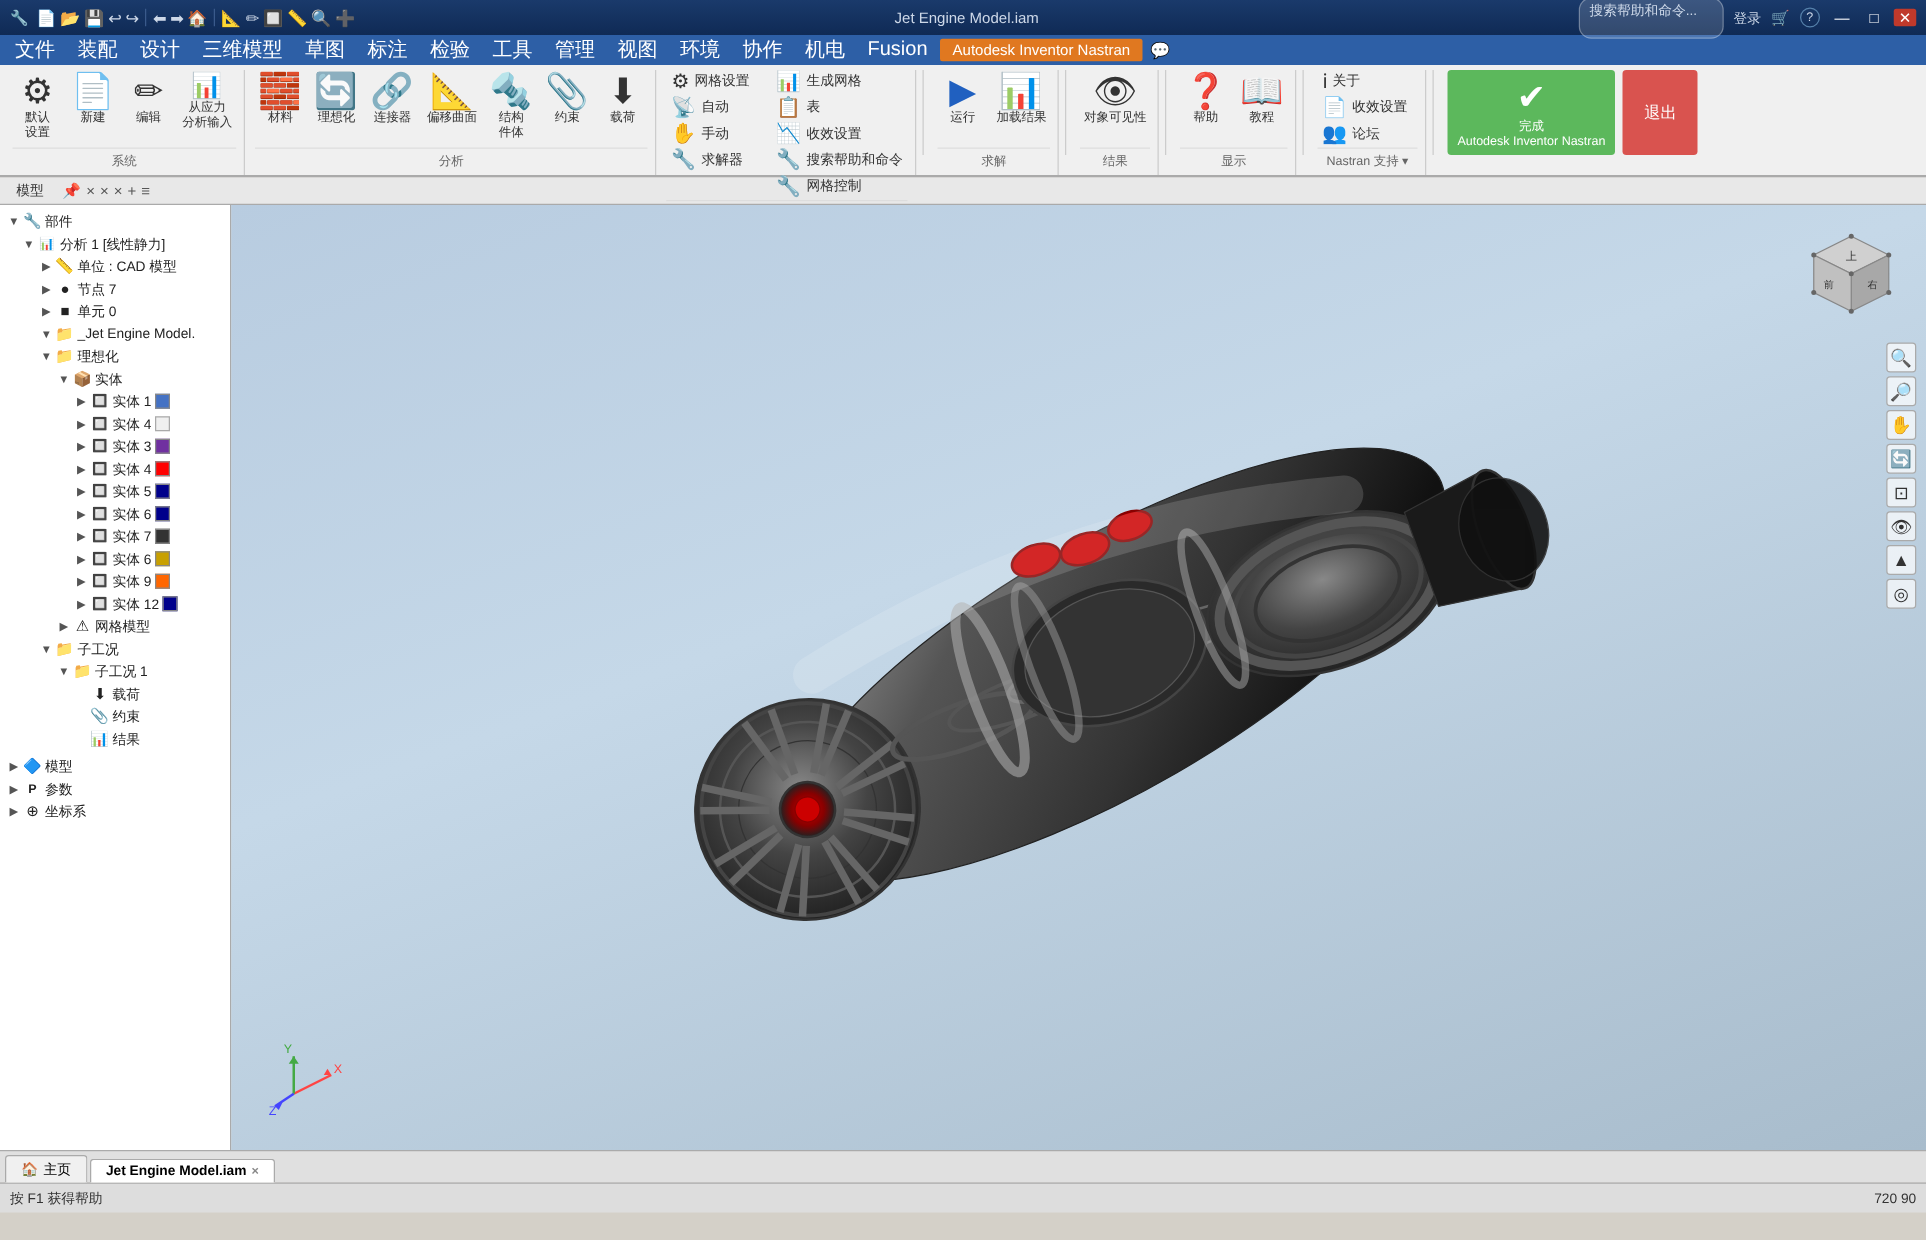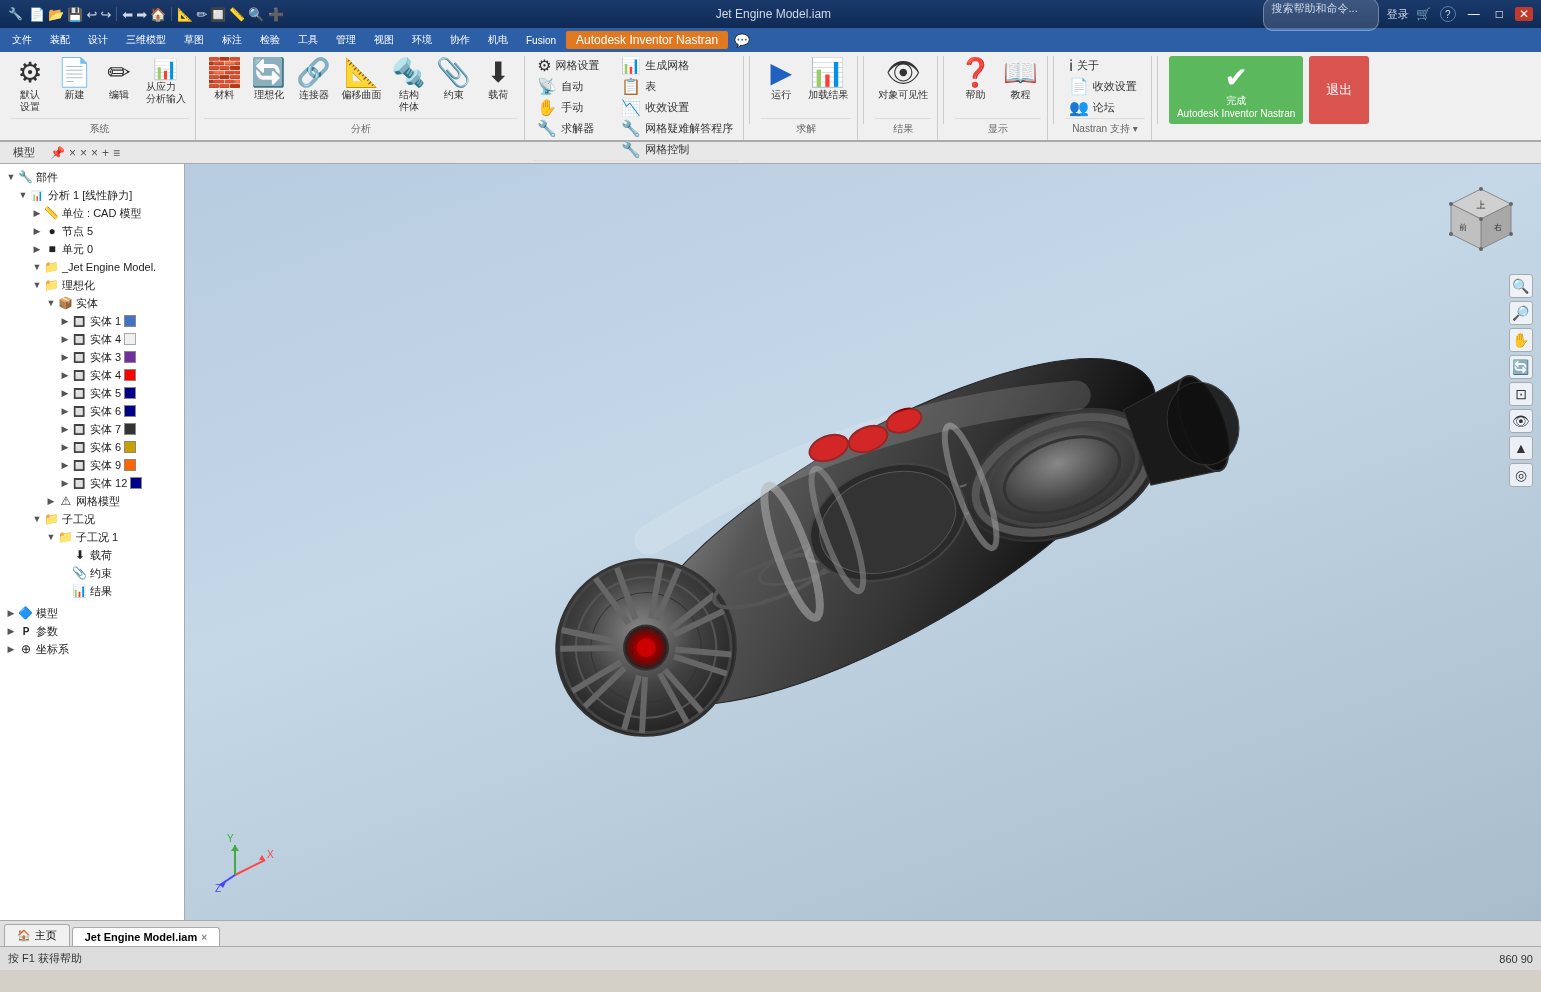--- a/index.html
+++ b/index.html
@@ -24,21 +24,21 @@
       background: #2d5fa6;
       display: flex;
       align-items: center;
       padding: 0 4px;
       gap: 2px;
     }
     #menu-bar .menu-item {
       color: white;
       padding: 2px 8px;
       cursor: pointer;
-      font-size: 10px;
+      font-size: 16px;
       border-radius: 2px;
     }
     #menu-bar .nastran-btn {
       background: #e07820;
       color: white;
       padding: 2px 10px;
       border-radius: 2px;
       font-size: 12px;
       cursor: pointer;
     }
@@ -79,21 +79,21 @@
     .ribbon-btn {
       display: flex;
       flex-direction: column;
       align-items: center;
       cursor: pointer;
       padding: 3px 3px 2px;
       border-radius: 3px;
       min-width: 40px;
     }
     .ribbon-btn .icon { font-size: 22px; line-height: 1; color: #333; }
-    .ribbon-btn .label { font-size: 10px; color: #333; text-align: left; margin-top: 2px; line-height: 1.2; }
+    .ribbon-btn .label { font-size: 10px; color: #333; text-align: center; margin-top: 2px; line-height: 1.2; }
     .ribbon-btn-large .icon { font-size: 28px; }
     .ribbon-btn-small {
       flex-direction: row;
       min-width: 80px;
       gap: 4px;
       padding: 2px 4px;
       border-radius: 2px;
     }
     .ribbon-btn-small .icon { font-size: 16px; }
     .ribbon-btn-small .label { font-size: 11px; margin-top: 0; }
@@ -430,21 +430,21 @@
         <div class="ribbon-btn ribbon-btn-small">
           <span class="icon">📋</span>
             <span class="label">表</span>
         </div>
         <div class="ribbon-btn ribbon-btn-small">
           <span class="icon">📉</span>
             <span class="label">收效设置</span>
         </div>
         <div class="ribbon-btn ribbon-btn-small">
           <span class="icon">🔧</span>
-            <span class="label">网格疑难解答程序</span>
+            <span class="label">搜索帮助和命令</span>
         </div>
         <div class="ribbon-btn ribbon-btn-small">
           <span class="icon">🔧</span>
             <span class="label">网格控制</span>
         </div>
       </div>
     </div>
     <div class="ribbon-group-label">准备</div>
   </div>
 
@@ -559,21 +559,21 @@
 
       <div class="tree-item tree-indent-2">
         <span class="tree-expand">▶</span>
         <span class="tree-icon">📏</span>
         <span class="tree-label">单位 : CAD 模型</span>
       </div>
 
       <div class="tree-item tree-indent-2">
         <span class="tree-expand">▶</span>
         <span class="tree-icon">●</span>
-        <span class="tree-label">节点 5</span>
+        <span class="tree-label">节点 7</span>
       </div>
 
       <div class="tree-item tree-indent-2">
         <span class="tree-expand">▶</span>
         <span class="tree-icon">■</span>
         <span class="tree-label">单元 0</span>
       </div>
 
       <div class="tree-item tree-indent-2">
         <span class="tree-expand">▼</span>
@@ -876,14 +876,14 @@
     <span>主页</span>
   </div>
   <div class="bottom-tab active">
     <span>Jet Engine Model.iam</span>
     <span class="close-x">×</span>
   </div>
 </div>
 
 <div id="status-bar">
   <span>按 F1 获得帮助</span>
-  <span>860   90</span>
+  <span>720   90</span>
 </div>
 
 </body></html>

